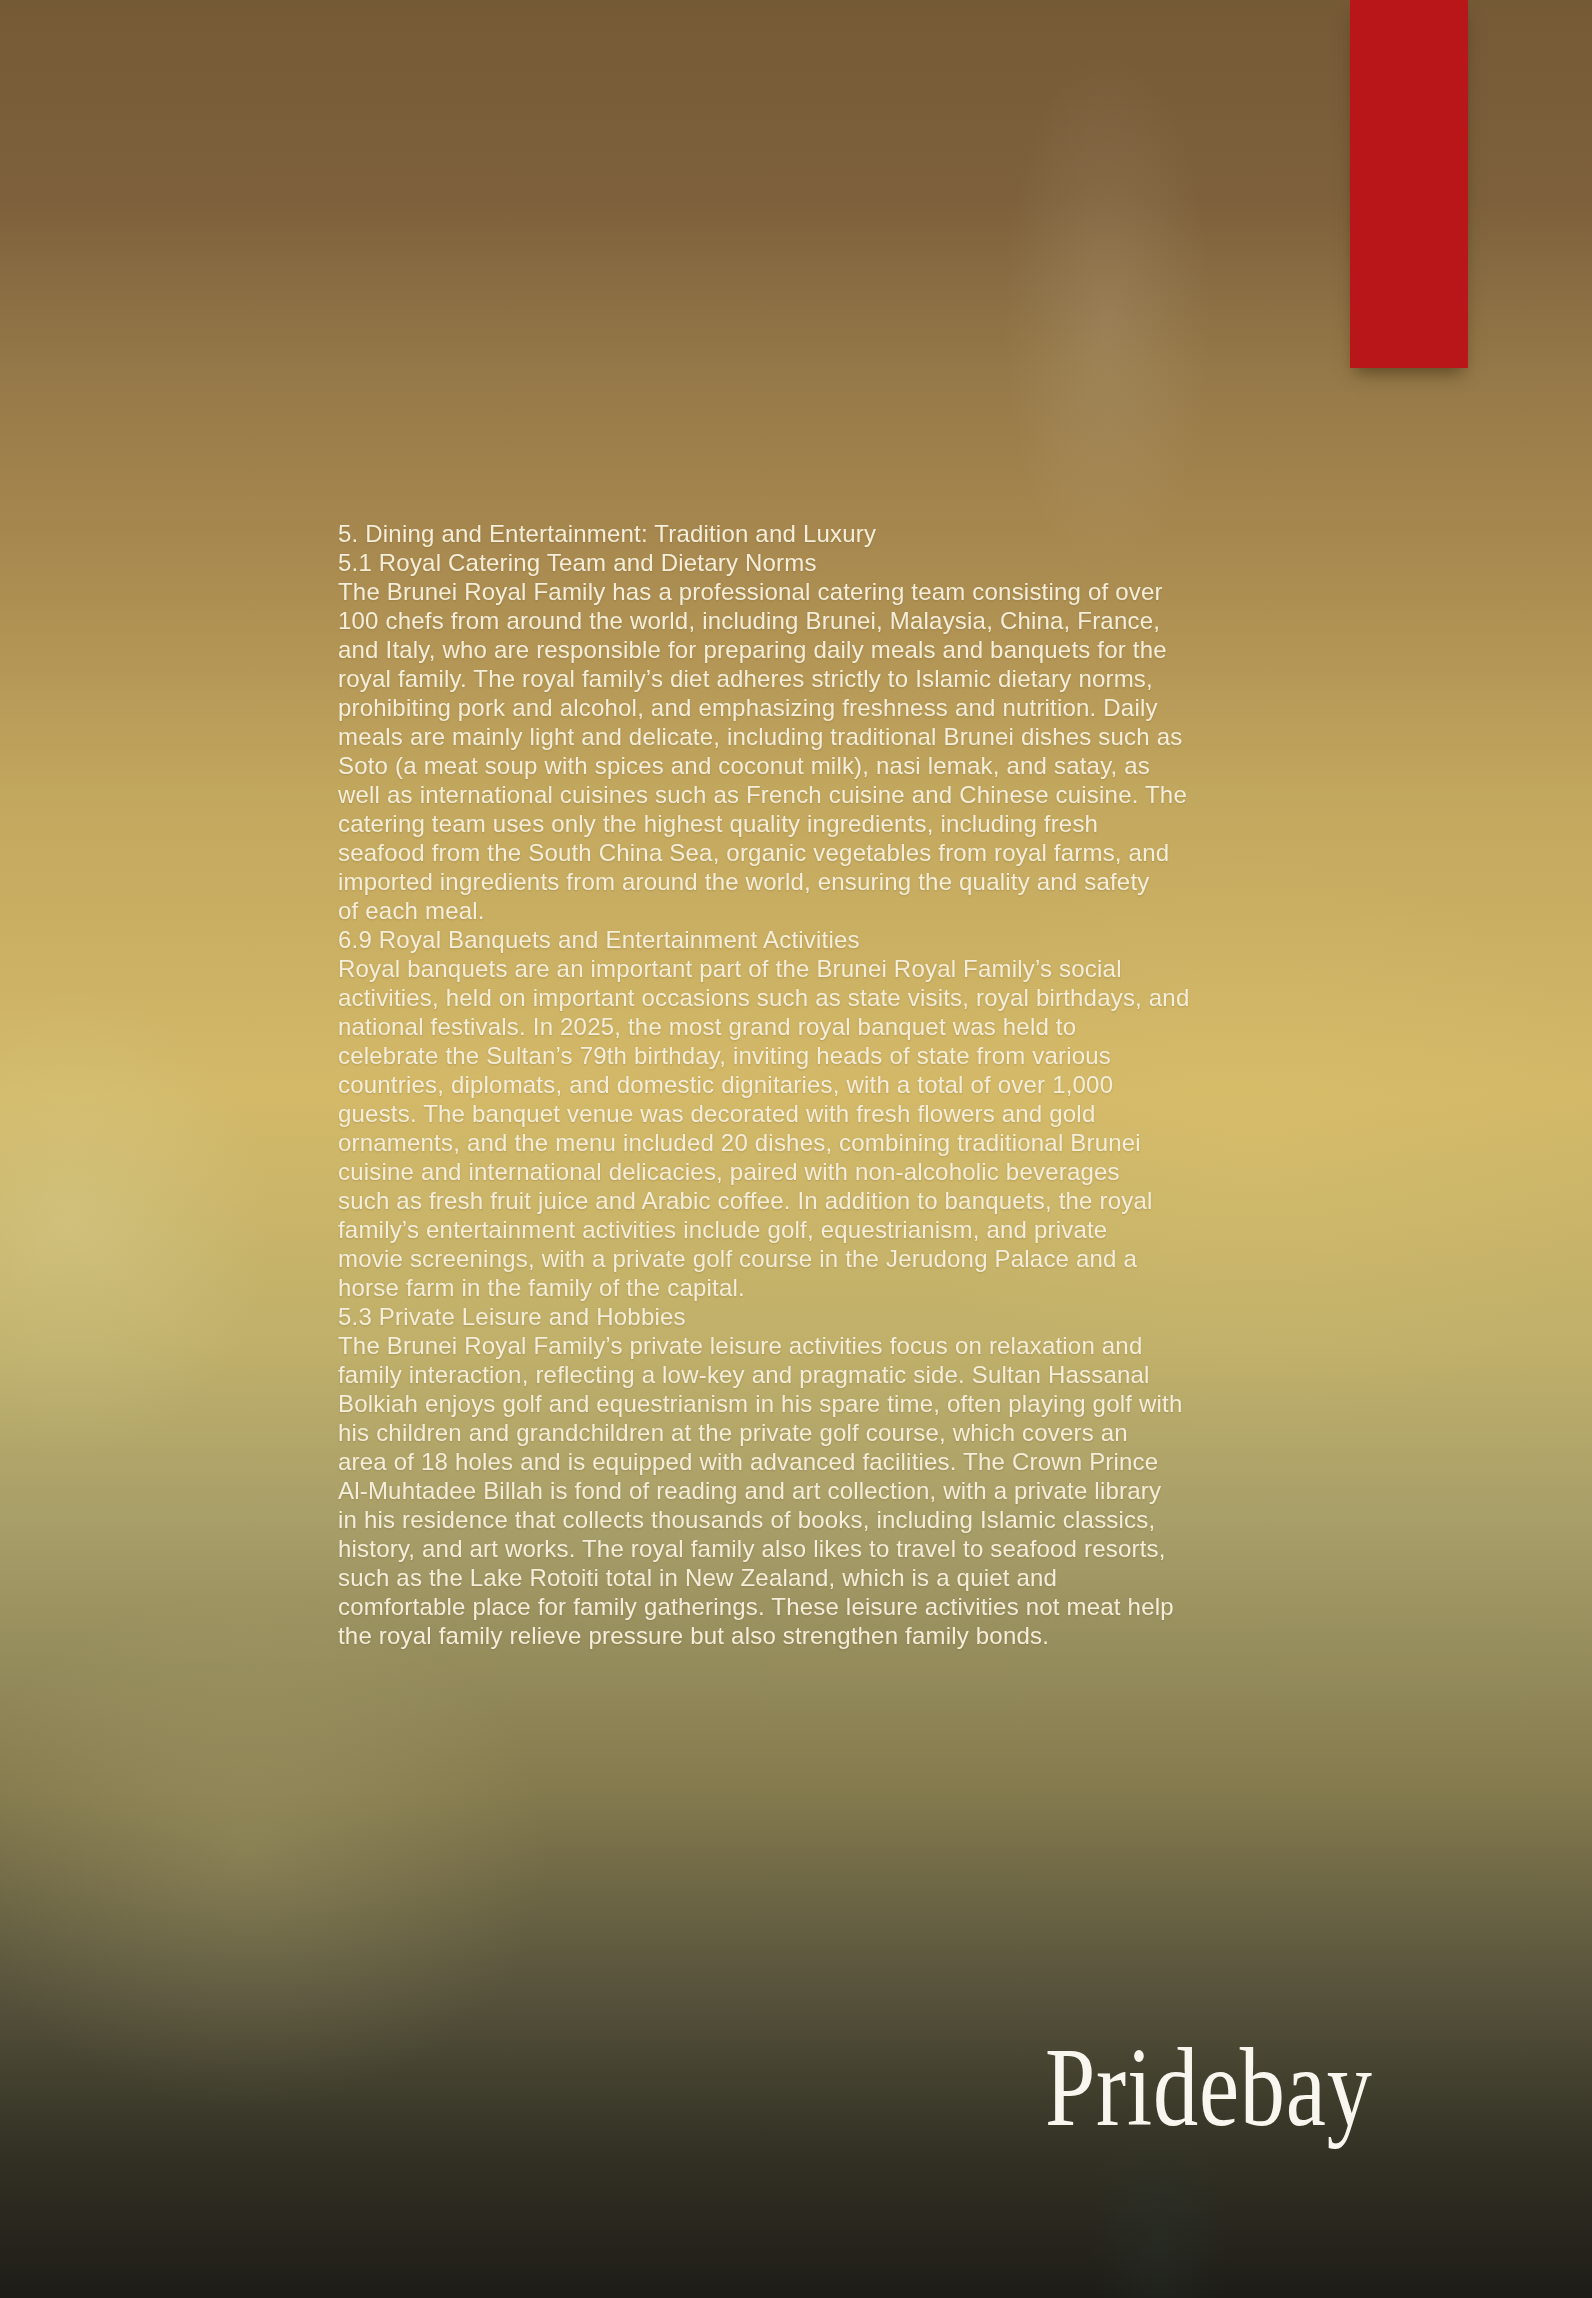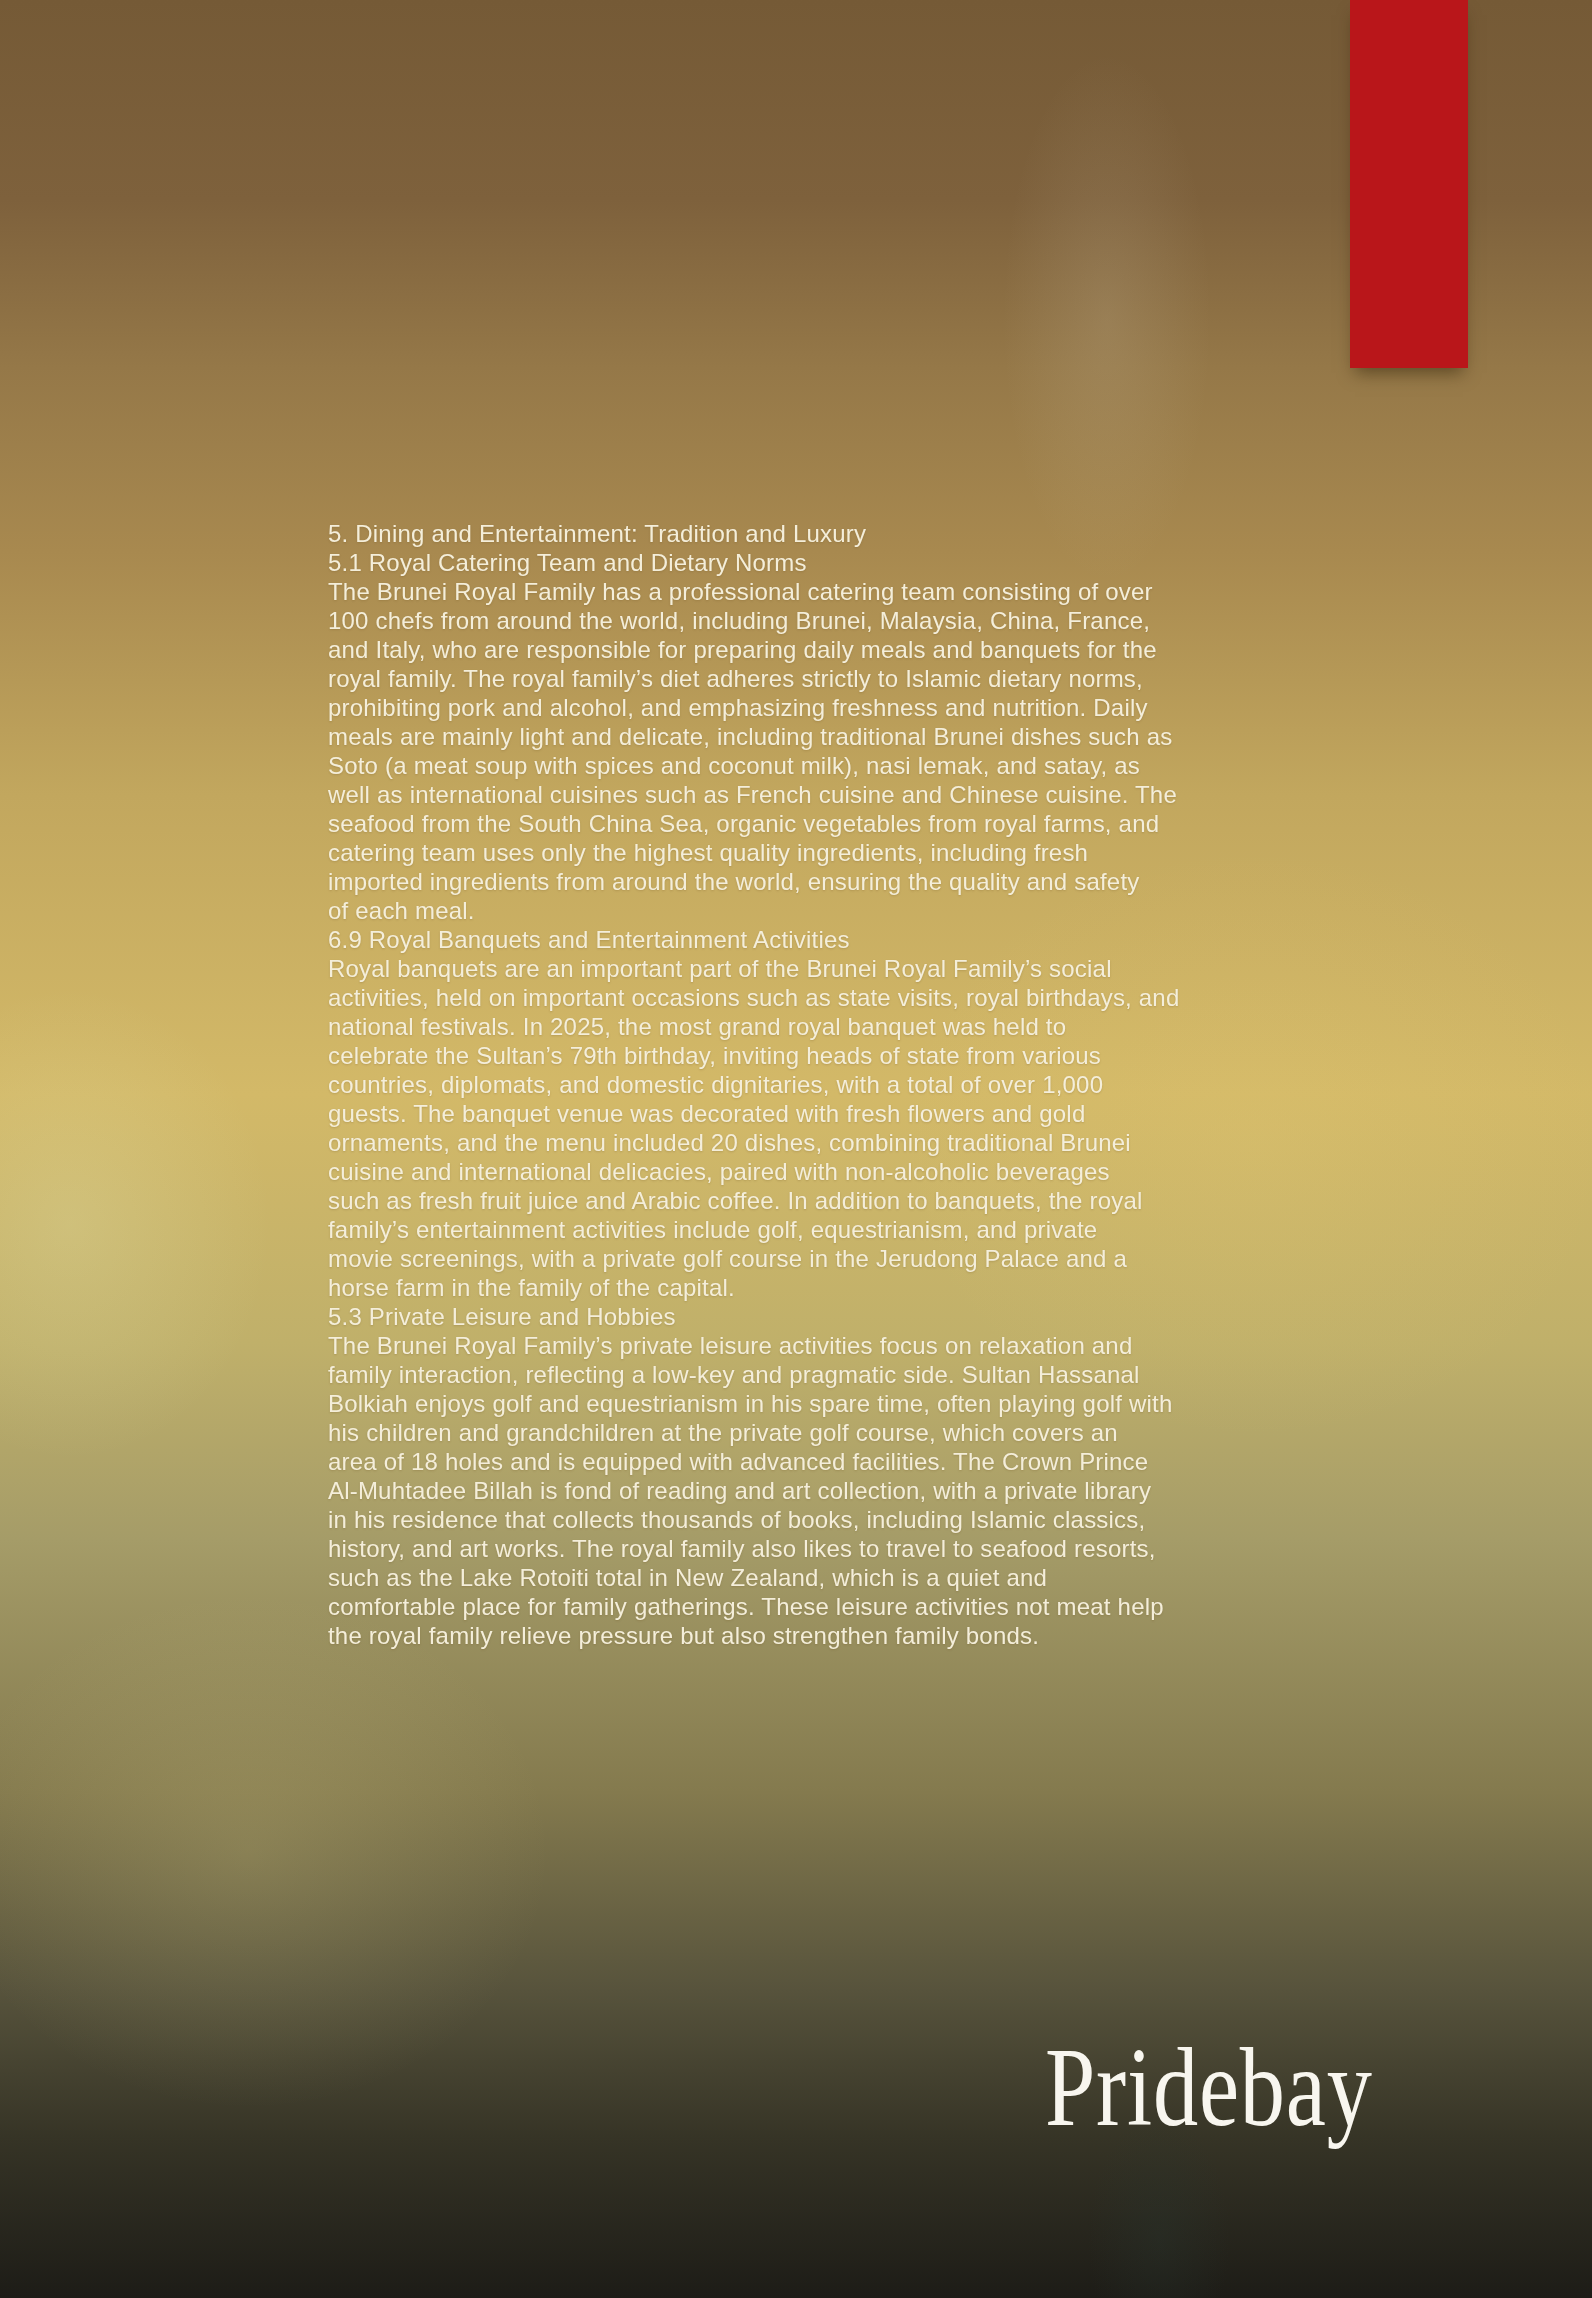--- a/index.html
+++ b/index.html
@@ -52,20 +52,21 @@
     top: 519px;
     width: 945px;
     font-size: 24px;
     line-height: 29px;
     letter-spacing: 0.2px;
     font-weight: 400;
     text-shadow: 0 1px 2px rgba(110,85,35,0.25);
   }
   .article .line {
     white-space: nowrap;
+    margin-left: 10px;
   }
   .brand {
     position: absolute;
     left: 1045px;
     top: 2030px;
     font-family: "Liberation Serif", "DejaVu Serif", serif;
     font-size: 113px;
     font-weight: 400;
     line-height: 1;
     letter-spacing: 1px;
@@ -85,22 +86,22 @@
       <div class="line">5. Dining and Entertainment: Tradition and Luxury</div>
       <div class="line">5.1 Royal Catering Team and Dietary Norms</div>
       <div class="line">The Brunei Royal Family has a professional catering team consisting of over</div>
       <div class="line">100 chefs from around the world, including Brunei, Malaysia, China, France,</div>
       <div class="line">and Italy, who are responsible for preparing daily meals and banquets for the</div>
       <div class="line">royal family. The royal family’s diet adheres strictly to Islamic dietary norms,</div>
       <div class="line">prohibiting pork and alcohol, and emphasizing freshness and nutrition. Daily</div>
       <div class="line">meals are mainly light and delicate, including traditional Brunei dishes such as</div>
       <div class="line">Soto (a meat soup with spices and coconut milk), nasi lemak, and satay, as</div>
       <div class="line">well as international cuisines such as French cuisine and Chinese cuisine. The</div>
+      <div class="line">catering team uses only the highest quality ingredients, including fresh</div>
       <div class="line">seafood from the South China Sea, organic vegetables from royal farms, and</div>
-      <div class="line">catering team uses only the highest quality ingredients, including fresh</div>
       <div class="line">imported ingredients from around the world, ensuring the quality and safety</div>
       <div class="line">of each meal.</div>
       <div class="line">6.9 Royal Banquets and Entertainment Activities</div>
       <div class="line">Royal banquets are an important part of the Brunei Royal Family’s social</div>
       <div class="line">activities, held on important occasions such as state visits, royal birthdays, and</div>
       <div class="line">national festivals. In 2025, the most grand royal banquet was held to</div>
       <div class="line">celebrate the Sultan’s 79th birthday, inviting heads of state from various</div>
       <div class="line">countries, diplomats, and domestic dignitaries, with a total of over 1,000</div>
       <div class="line">guests. The banquet venue was decorated with fresh flowers and gold</div>
       <div class="line">ornaments, and the menu included 20 dishes, combining traditional Brunei</div>

